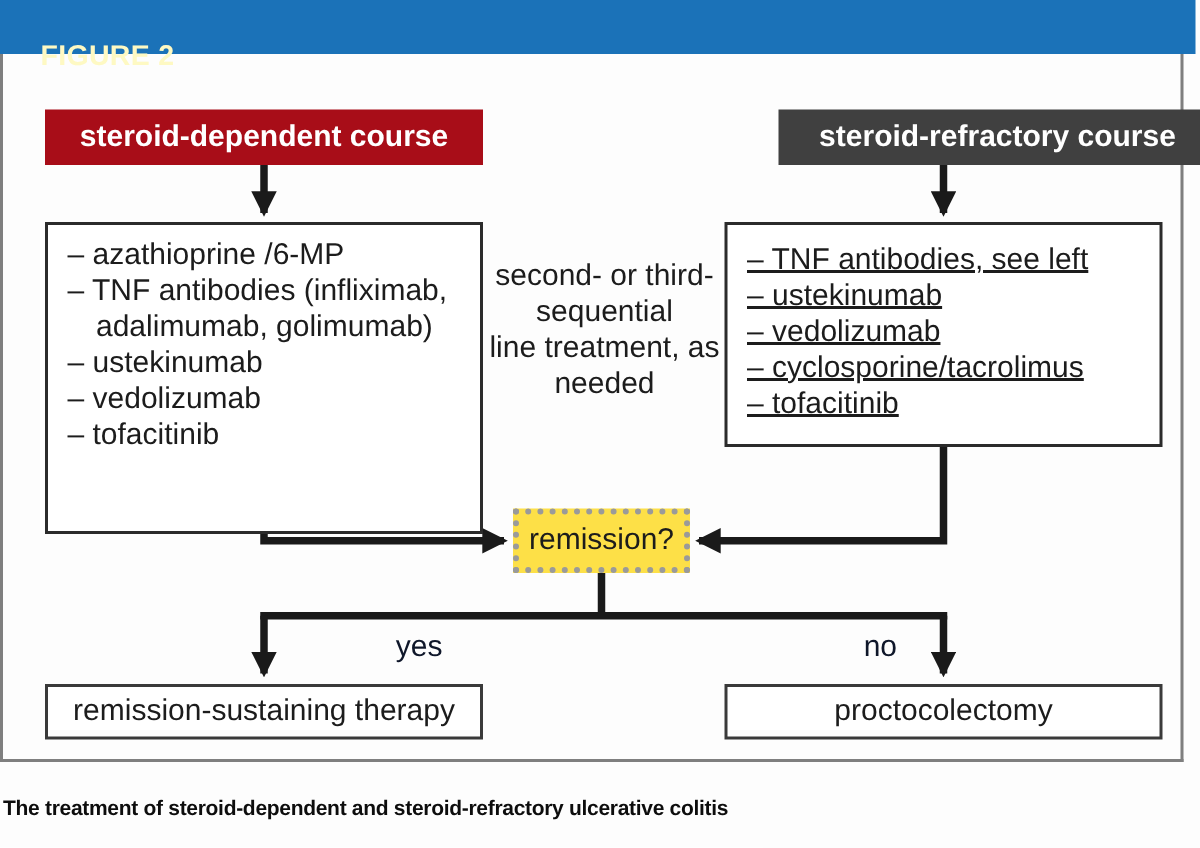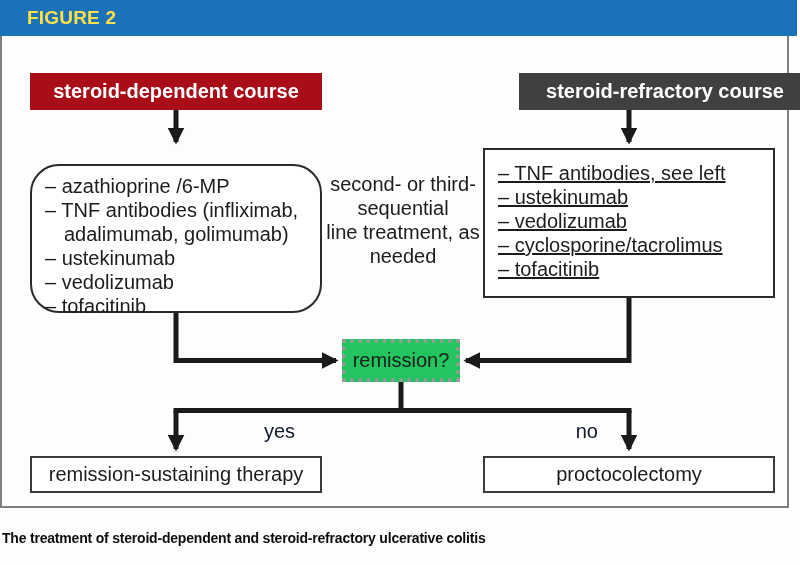--- a/index.html
+++ b/index.html
@@ -17,22 +17,23 @@
   
   .header-bar{
     position:absolute;left:0;top:0;width:797px;height:36px;
   }
   .header-bar .label{
     display:block;
     padding-left:27px;
     line-height:36px;
     font-size:19px;
     font-weight:bold;
-    color:#fde047;
+    color:#fef9c3;
     letter-spacing:.2px;
+    margin-top:20px;
   }
   
   .diagram-frame{
     position:absolute;left:0;top:36px;width:789px;height:472px;
     border:2px solid #7f7f7f;border-top:none;
     box-sizing:border-box;
     background:transparent;
   }
   
   .course-box{
@@ -44,34 +45,34 @@
   .course-refractory{left:483px;top:73px;}
   
   .list-box{
     position:absolute;width:292px;
     background:#fff;
     border:2px solid #2b2b2b;
     box-sizing:border-box;
     font-size:20px;line-height:24px;color:#1c1c1c;
     padding:8px 4px 0 13px;
   }
-  .list-left{left:30px;top:164px;height:149px;border-radius:29px;}
+  .list-left{left:30px;top:148px;height:208px;}
   .list-right{left:483px;top:148px;height:150px;padding-top:11px;text-decoration:underline;}
   .list-item{padding-left:19px;text-indent:-19px;}
   
   .middle-note{
     position:absolute;left:318px;top:172px;width:170px;
     text-align:center;font-size:20px;line-height:24px;color:#1c1c1c;
   }
   
   .decision-box{
     position:absolute;left:342px;top:339px;width:118px;height:43px;
     box-sizing:border-box;
     border:4px dotted #9a9a9a;
-    background:#22c55e;
+    background:#fde047;
     text-align:center;line-height:34px;
     font-size:20px;color:#1c1c1c;
   }
   
   .branch-label{
     position:absolute;top:420px;width:90px;
     text-align:right;font-size:20px;color:#0f172a;
   }
   .label-yes{left:205px;}
   .label-no{left:508px;}

